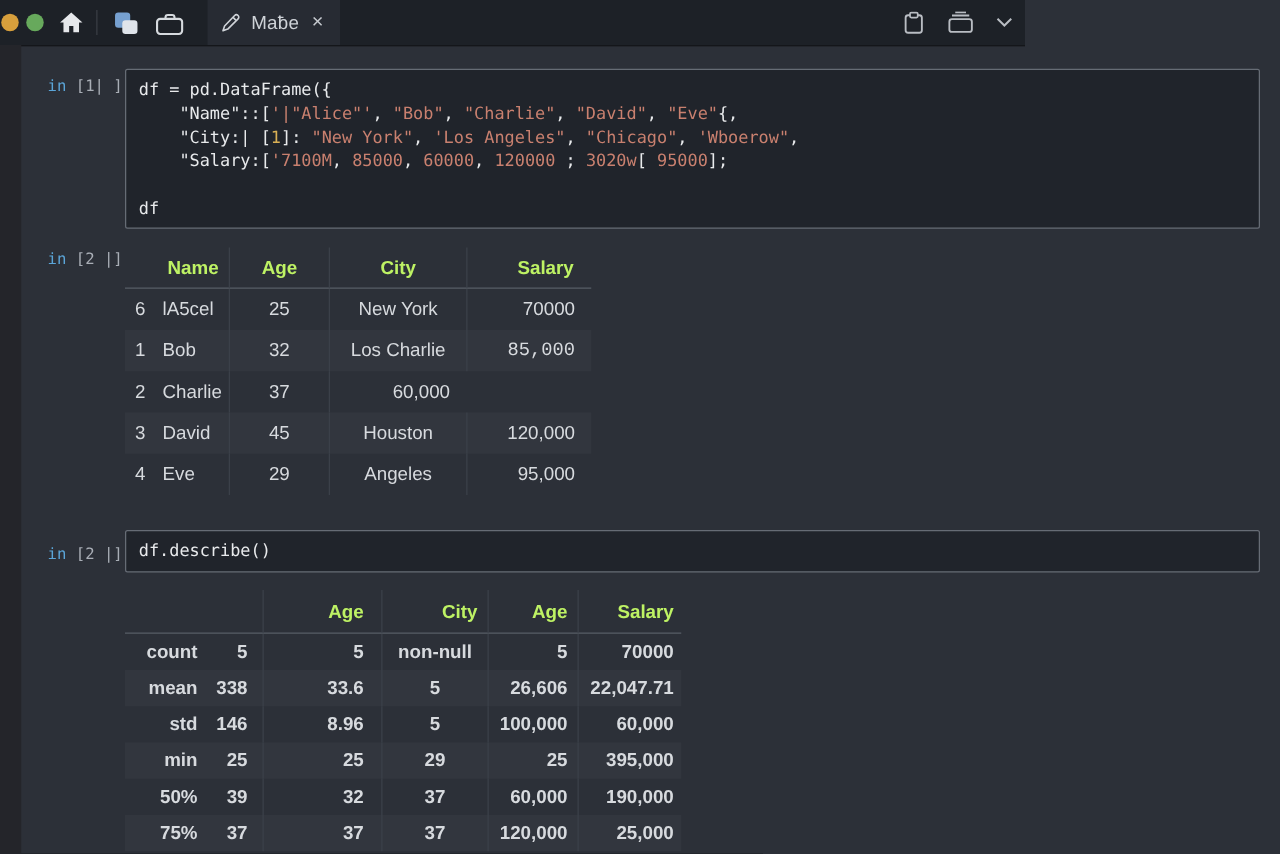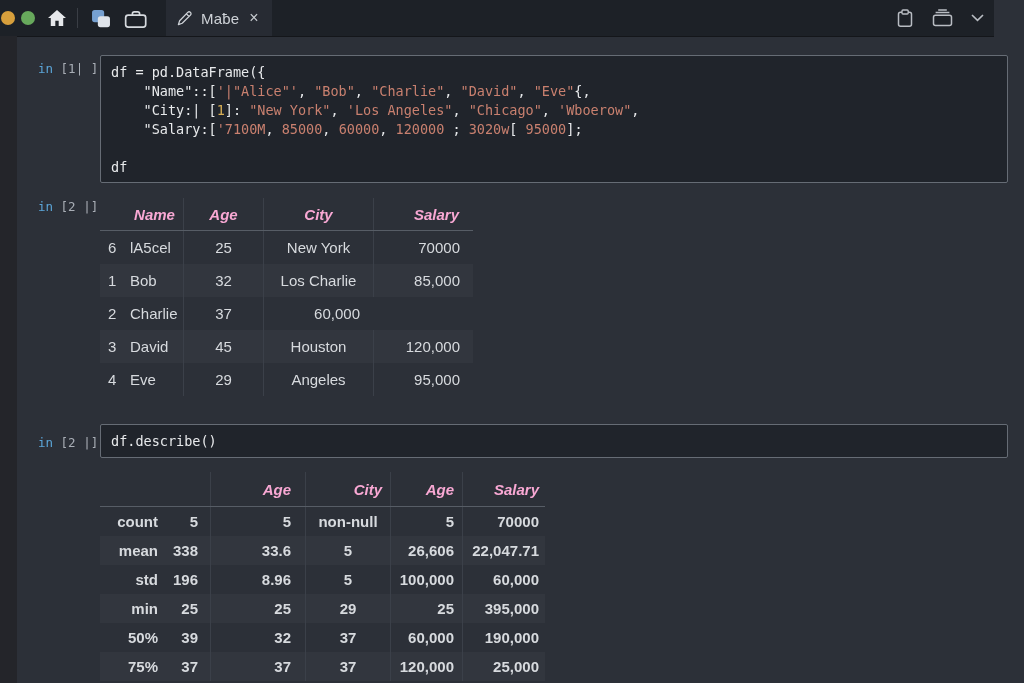--- a/index.html
+++ b/index.html
@@ -1,20 +1,20 @@
 <!DOCTYPE html>
 <html><head>
 <meta charset="utf-8">
 <style>
   html,body{margin:0;padding:0;background:#1a1c20;}
   .screen{position:relative;width:1024px;height:683px;overflow:hidden;
           background:#2c3038;font-family:"Liberation Sans",sans-serif;}
 
   
-  .titlebar{position:absolute;left:0;top:0;width:994px;height:36px;
+  .titlebar{position:absolute;left:0;top:0;width:820px;height:36px;
             background:#1d2127;border-bottom:1px solid #14161a;}
   .tl{position:absolute;top:11px;width:14px;height:14px;border-radius:50%;}
   .tl.yellow{left:1px;background:#d79f3c;}
   .tl.green{left:21px;background:#67a95c;}
   .tbicon{position:absolute;top:9px;width:22px;height:19px;}
   .tbsep{position:absolute;left:77px;top:8px;width:1px;height:20px;background:#3a3e45;}
   .tab{position:absolute;left:166px;top:0;width:106px;height:36px;background:#272b33;
        display:flex;align-items:center;gap:8px;padding:0 10px;box-sizing:border-box;}
   .tab-label{color:#ced2d7;font-size:15px;letter-spacing:.2px;}
   .tab-close{color:#c6cacf;font-size:16px;margin-left:2px;line-height:1;}
@@ -43,21 +43,21 @@
   .tok-str{color:#c9806f;}
   .tok-num{color:#d9b055;}
 
   
   .dftable{position:absolute;color:#d7dade;font-size:15px;}
   .t1{left:100px;top:198px;width:373px;--cols:26px 57px 80px 110px 100px;}
   .t2{left:100px;top:472px;width:445px;--cols:62px 48px 95px 85px 72px 83px;}
   .trow{display:grid;grid-template-columns:var(--cols);align-items:center;}
   .t1 .thead{height:32px;}  .t1 .tbody-row{height:33px;}
   .t2 .thead{height:34px;}  .t2 .tbody-row{height:29px;font-weight:bold;}
-  .thead{border-bottom:1px solid #575d66;font-weight:700;color:#f9a8d4;font-style:italic;}
+  .thead{border-bottom:1px solid #575d66;font-weight:700;color:#bef264;}
   .stripe{background:#32363e;}
   .tcell{height:100%;display:flex;align-items:center;box-sizing:border-box;}
   .al{justify-content:flex-start;}
   .ac{justify-content:center;}
   .ar{justify-content:flex-end;}
   .sep{border-left:1px solid #3b4049;}
 </style>
 </head>
 <body>
 
@@ -131,21 +131,21 @@
         <div class="tcell al" style="padding-left: 4px;">lA5cel</div>
         <div class="tcell ac sep" style="">25</div>
         <div class="tcell ac sep" style="">New York</div>
         <div class="tcell ar sep" style="padding-right: 13px;">70000</div>
       </div>
       <div class="trow tbody-row stripe">
         <div class="tcell al" style="padding-left: 8px;">1</div>
         <div class="tcell al" style="padding-left: 4px;">Bob</div>
         <div class="tcell ac sep" style="">32</div>
         <div class="tcell ac sep" style="">Los Charlie</div>
-        <div class="tcell ar sep" style="padding-right: 13px;">85,000</div>
+        <div class="tcell ar sep" style="padding-right: 13px; font-family: Liberation Mono, monospace;">85,000</div>
       </div>
       <div class="trow tbody-row">
         <div class="tcell al" style="padding-left: 8px;">2</div>
         <div class="tcell al" style="padding-left: 4px;">Charlie</div>
         <div class="tcell ac sep" style="">37</div>
         <div class="tcell ar sep" style="padding-right: 13px;">60,000</div>
       </div>
       <div class="trow tbody-row stripe">
         <div class="tcell al" style="padding-left: 8px;">3</div>
         <div class="tcell al" style="padding-left: 4px;">David</div>
@@ -188,21 +188,21 @@
       <div class="trow tbody-row stripe">
         <div class="tcell ar" style="padding-right: 4px;">mean</div>
         <div class="tcell ar" style="padding-right: 12px;">338</div>
         <div class="tcell ar sep" style="padding-right: 14px;">33.6</div>
         <div class="tcell ac sep" style="">5</div>
         <div class="tcell ar sep" style="padding-right: 8px;">26,606</div>
         <div class="tcell ar sep" style="padding-right: 6px;">22,047.71</div>
       </div>
       <div class="trow tbody-row">
         <div class="tcell ar" style="padding-right: 4px; text-align: right;">std</div>
-        <div class="tcell ar" style="padding-right: 12px;">196</div>
+        <div class="tcell ar" style="padding-right: 12px;">146</div>
         <div class="tcell ar sep" style="padding-right: 14px;">8.96</div>
         <div class="tcell ac sep" style="">5</div>
         <div class="tcell ar sep" style="padding-right: 8px;">100,000</div>
         <div class="tcell ar sep" style="padding-right: 6px;">60,000</div>
       </div>
       <div class="trow tbody-row stripe">
         <div class="tcell ar" style="padding-right: 4px;">min</div>
         <div class="tcell ar" style="padding-right: 12px;">25</div>
         <div class="tcell ar sep" style="padding-right: 14px;">25</div>
         <div class="tcell ac sep" style="">29</div>

